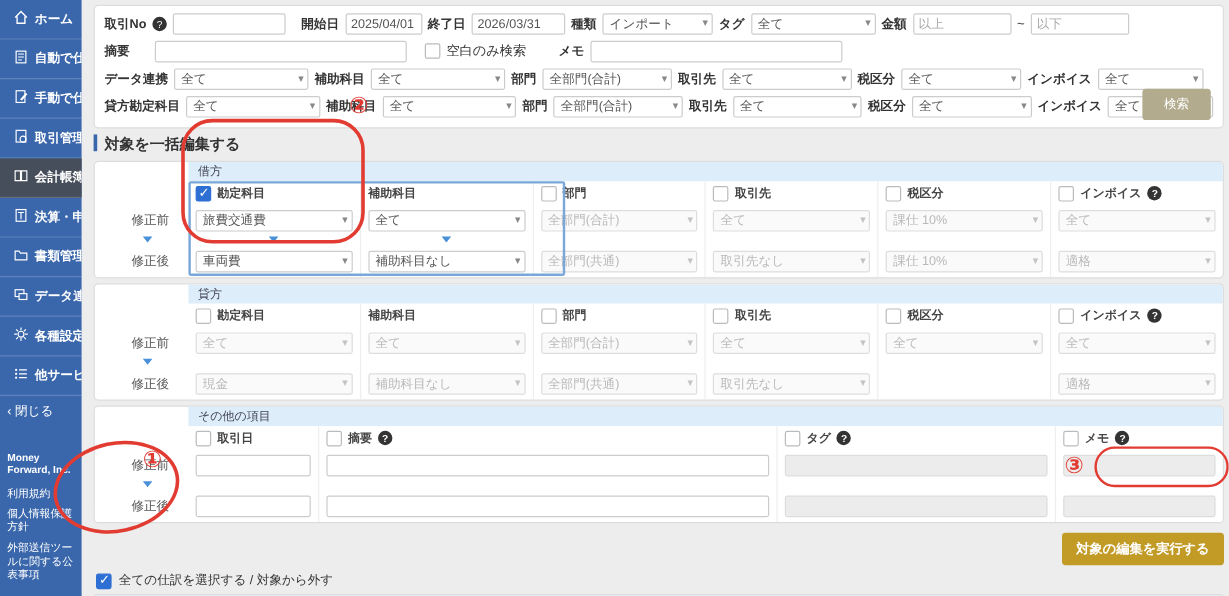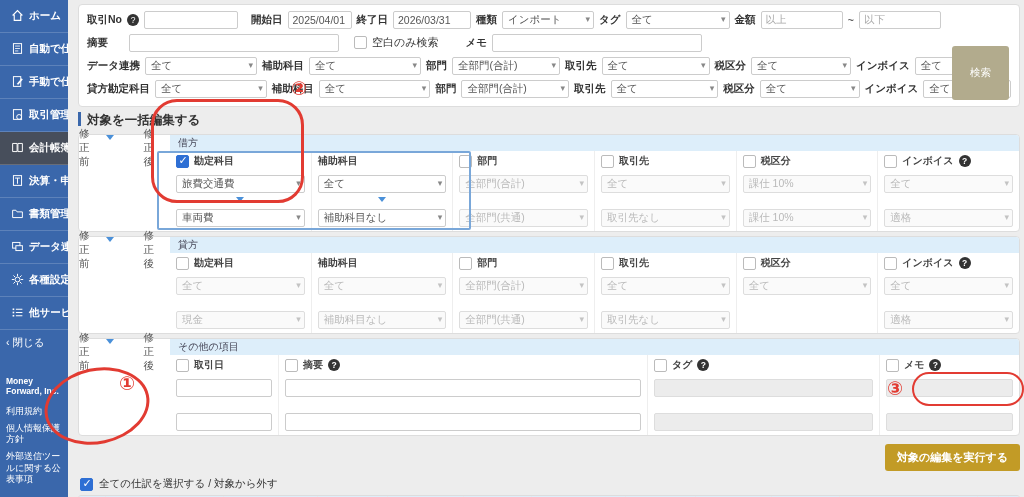--- a/index.html
+++ b/index.html
@@ -23,33 +23,33 @@
   
   .filters { padding:5px 8px 4px 8px; position:relative; margin-bottom:5px; }
   .f-line { display:flex; align-items:center; gap:5px; margin-bottom:4px; height:19px; }
   .f-lab { font-weight:bold; font-size:10.5px; white-space:nowrap; }
   .inp { height:18px; border:1px solid #ccc; border-radius:2px; background:#fff; font-size:10.5px; color:#555; padding:0 4px; display:flex; align-items:center; }
   .inp .ph { color:#aaa; }
   .sel { height:18px; border:1px solid #ccc; border-radius:2px; background:#fff; font-size:10.5px; color:#555; padding:0 14px 0 5px; display:flex; align-items:center; position:relative; cursor:pointer; }
   .sel::after { content:"▾"; position:absolute; right:3px; top:2px; color:#888; font-size:9px; }
   .sel.dis { background:#fafafa; color:#b9b9b9; border-color:#ddd; cursor:default; }
   .sel.dis::after { color:#c3c3c3; }
-  .search-btn { position:absolute; right:10px; bottom:6px; background:#b2ab8d; color:#fff; border:none; border-radius:3px; font-size:10.5px; padding:20px 18px; cursor:pointer; }
+  .search-btn { position:absolute; right:10px; bottom:6px; background:#b2ab8d; color:#fff; border:none; border-radius:3px; font-size:10.5px; padding:6px 18px; cursor:pointer; }
 
   .cb { width:13px; height:13px; border:1px solid #bbb; border-radius:2px; background:#fff; flex:0 0 13px; position:relative; cursor:pointer; }
   .cb.on { background:#2e6fd4; border-color:#2e6fd4; }
   .cb.on::after { content:"✓"; position:absolute; left:1.5px; top:-1.5px; color:#fff; font-size:11px; font-weight:bold; }
 
   
   .sec-title { display:flex; gap:6px; margin:2px 0 5px 0; font-size:12.5px; font-weight:bold; }
   .sec-bar { width:3px; height:14px; background:#3a67ab; }
 
   
   .block { background:#fff; border:1px solid #ddd; border-radius:4px; position:relative; margin-bottom:4px; display:flex; }
-  .gutter { flex:0 0 78px; display:flex; flex-direction:row; }
+  .gutter { flex:0 0 78px; display:flex; flex-direction:column; }
   .gutter .sp-band { height:16px; } .gutter .sp-cb { height:20px; }
   .g-lab { height:26px; display:flex; align-items:center; justify-content:flex-end; padding-right:16px; color:#555; font-size:10.5px; }
   .g-arrow { height:8px; display:flex; justify-content:flex-end; padding-right:30px; }
   .tri { width:0; height:0; border-left:4px solid transparent; border-right:4px solid transparent; border-top:5px solid #4a90d9; }
   .band-area { flex:1; display:flex; flex-direction:column; }
   .band { height:16px; background:#ddeefa; font-size:10px; color:#445; display:flex; align-items:center; padding-left:8px; border-radius:0 3px 0 0; }
   .cols { flex:1; display:flex; }
   .col { flex:1; border-left:1px solid #eee; display:flex; flex-direction:column; padding:0 6px; }
   .col:first-child { border-left:none; }
   .cb-row { height:20px; display:flex; align-items:center; gap:5px; font-size:10px; font-weight:bold; color:#444; }

